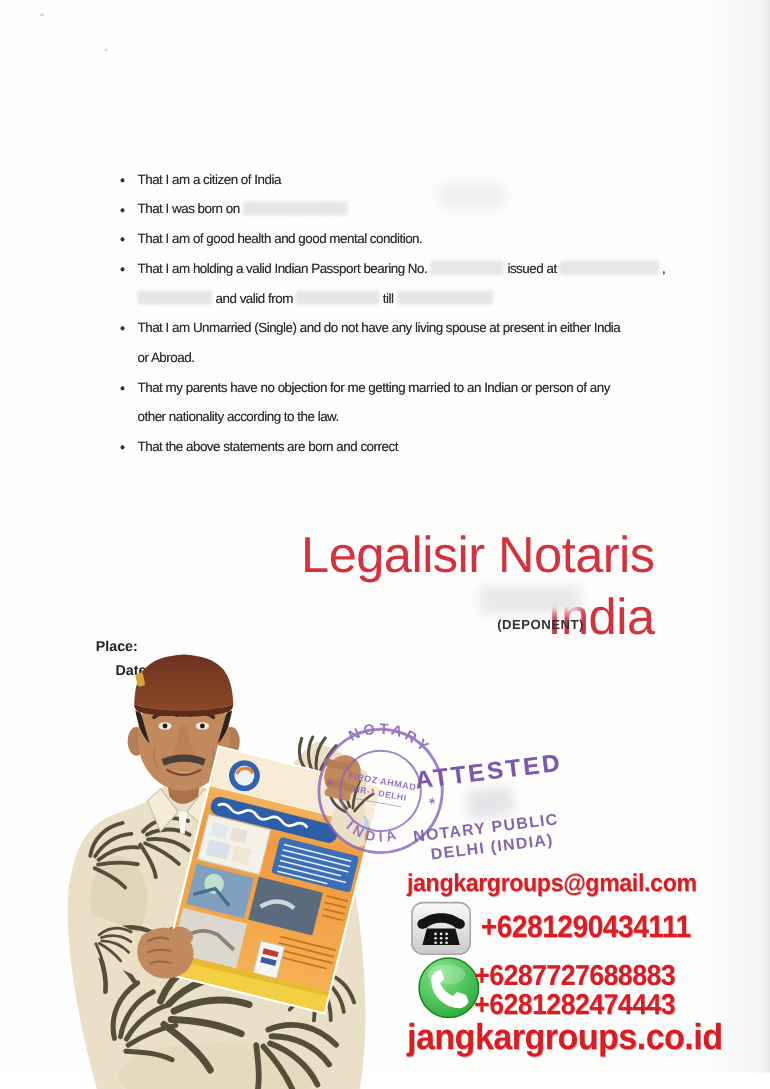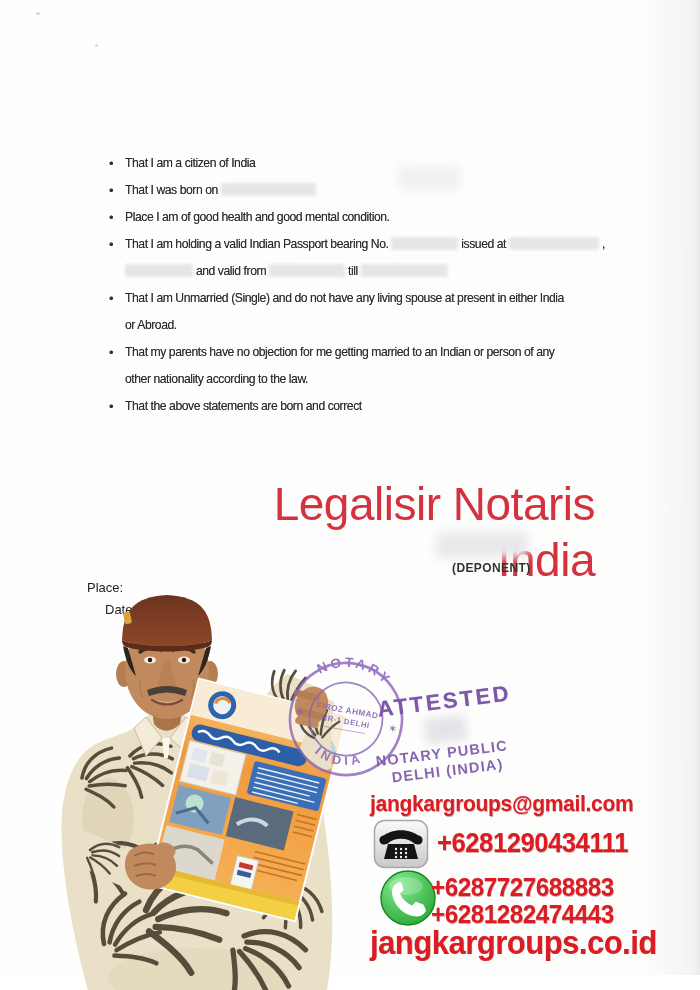--- a/index.html
+++ b/index.html
@@ -20,21 +20,21 @@
           vertical-align:-2px;filter:blur(1.6px);}
 
   
   .watermark{position:absolute;left:95px;top:477px;width:500px;text-align:right;
              color:#d5323f;font-weight:400;}
   .watermark .l1{font-size:46px;line-height:54px;letter-spacing:-0.5px;}
   .watermark .l2{font-size:46px;line-height:58px;letter-spacing:-0.5px;}
 
   .deponent{position:absolute;left:452px;top:561px;font-size:12px;font-weight:700;
             letter-spacing:.4px;color:#333;}
-  .exec-label{position:absolute;font-size:13px;font-weight:400;color:#222;}
+  .exec-label{position:absolute;font-size:13px;font-weight:700;color:#222;}
   .smudge{position:absolute;border-radius:4px;}
 
   
   .stamp-round{position:absolute;left:277px;top:650px;opacity:.88;}
   .attested{position:absolute;left:368px;top:686px;width:200px;height:110px;
             transform:rotate(-7deg);color:#7c58ab;}
   .attested .a1{position:absolute;left:14px;top:0;font-size:22px;font-weight:700;
                 letter-spacing:2.5px;text-shadow:0 0 1px rgba(124,88,171,.55);}
   .attested .a2{position:absolute;left:6px;top:56px;font-size:14.5px;font-weight:700;
                 letter-spacing:1.2px;opacity:.92;}
@@ -55,21 +55,21 @@
 <body>
 
 <div class="page">
 
   <div class="speck" style="left:36px;top:12px;width:4px;height:3px;"></div>
   <div class="speck" style="left:95px;top:44px;width:3px;height:3px;"></div>
 
   <ul class="bullets">
       <li>That I am a citizen of India</li>
       <li>That I was born on <span class="redact" style="width: 95px;"></span></li>
-      <li>Place I am of good health and good mental condition.</li>
+      <li>That I am of good health and good mental condition.</li>
       <li>That I am holding a valid Indian Passport bearing No. <span class="redact" style="width: 67px;"></span> issued at <span class="redact" style="width: 90px;"></span> ,<br><span class="redact" style="width: 68px;"></span> and valid from <span class="redact" style="width: 76px;"></span> till <span class="redact" style="width: 87px;"></span></li>
       <li>That I am Unmarried (Single) and do not have any living spouse at present in either India<br>or Abroad.</li>
       <li>That my parents have no objection for me getting married to an Indian or person of any<br>other nationality according to the law.</li>
       <li>That the above statements are born and correct</li>
     </ul>
 
   <div class="smudge" style="left:398px;top:166px;width:62px;height:24px;background:#f0f0f2;filter:blur(5px);"></div>
 
   <div class="watermark">
     <div class="l1">Legalisir Notaris</div>

